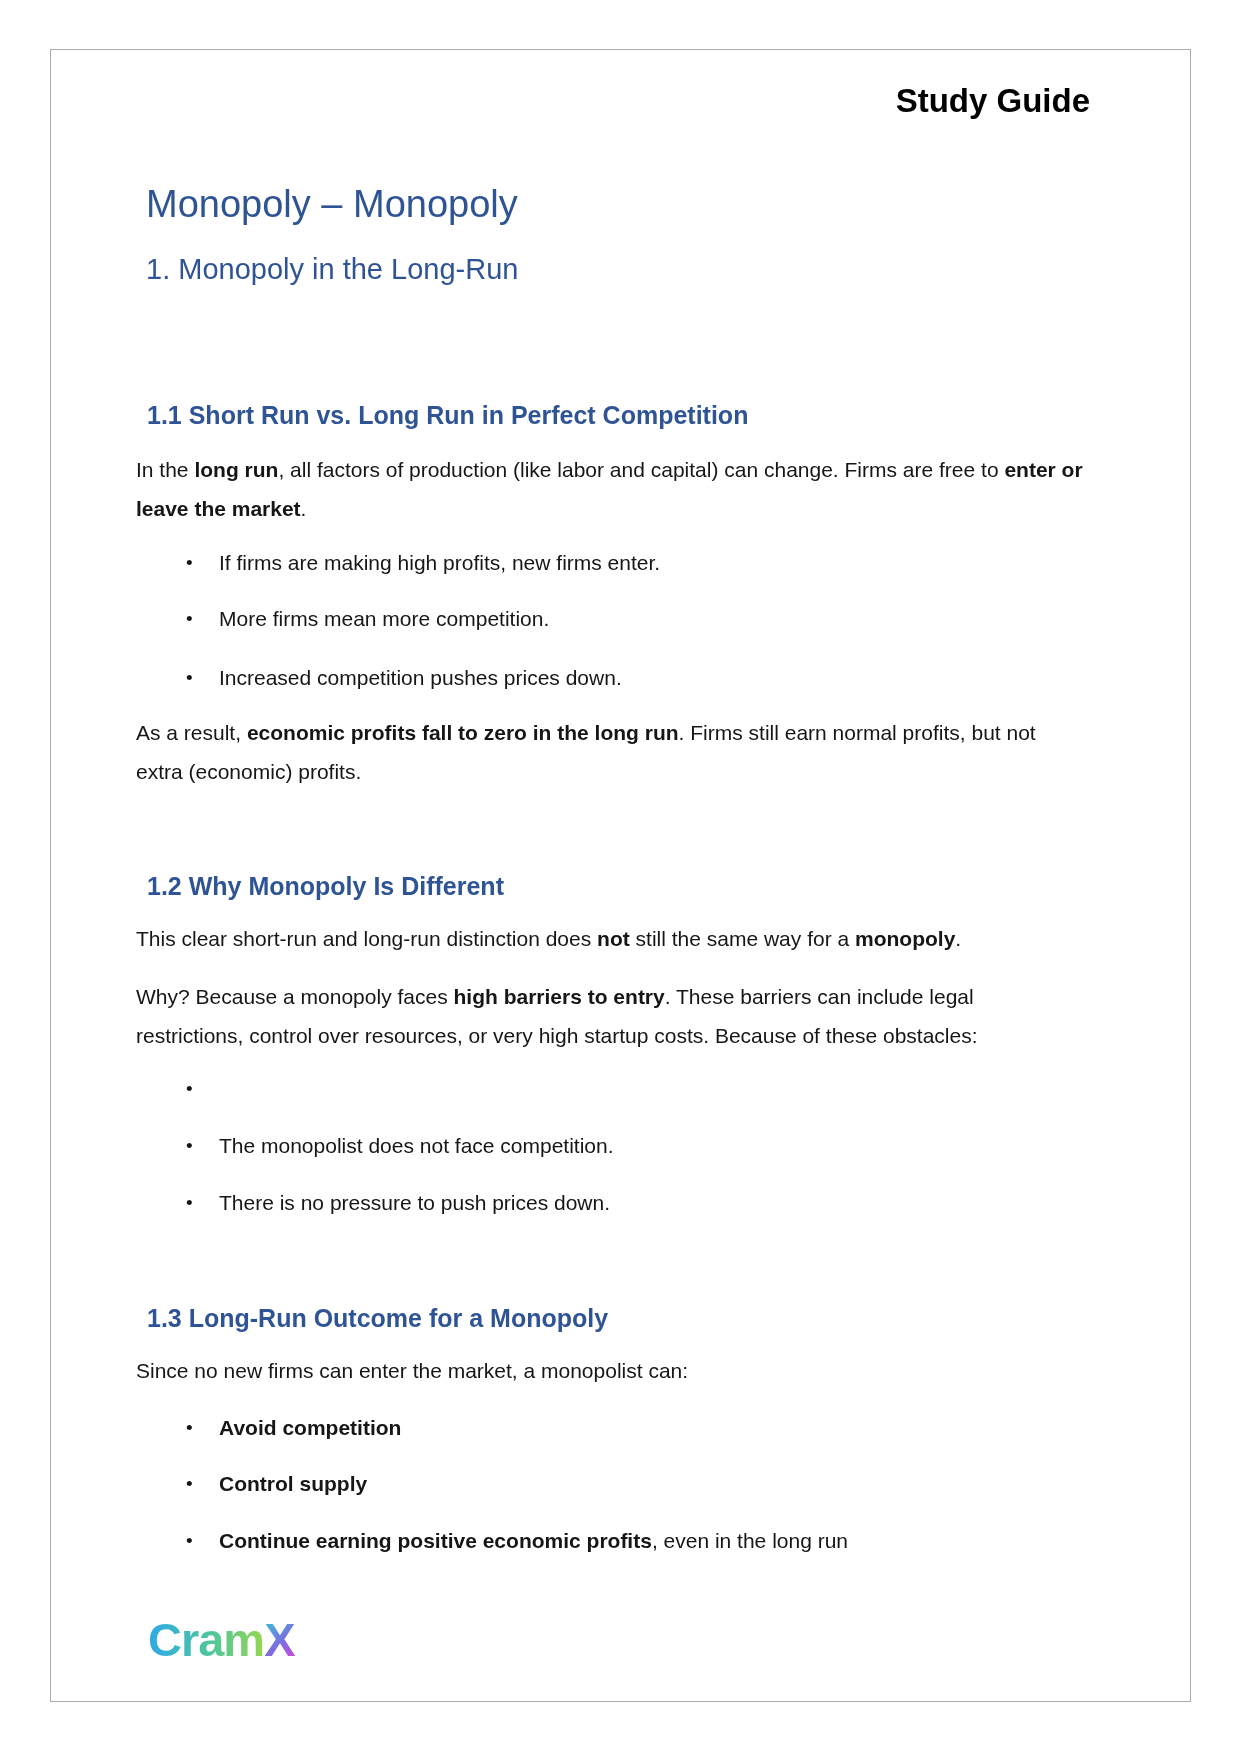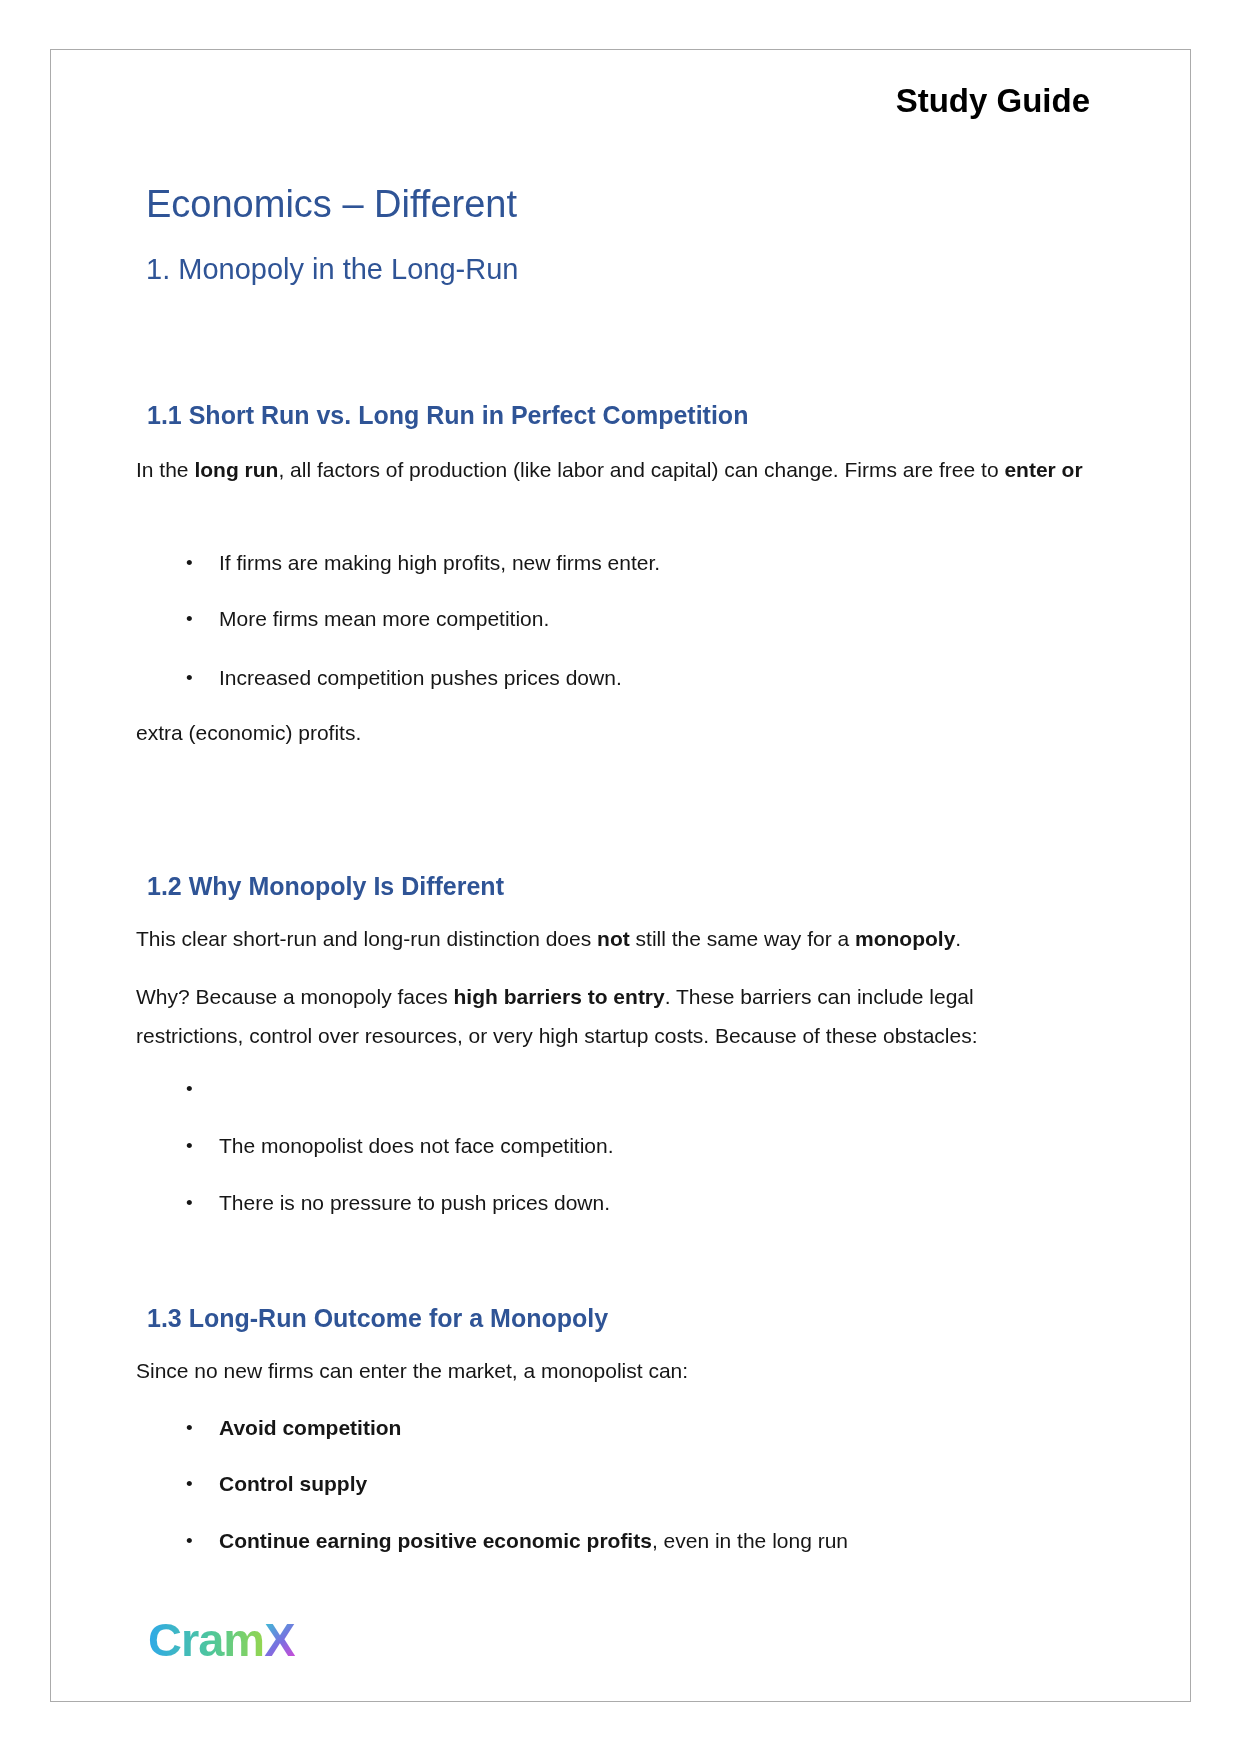--- a/index.html
+++ b/index.html
@@ -72,44 +72,46 @@
   }
 </style>
 </head>
 <body>
 
 <div class="page">
 
 
   <div class="abs header-label">Study Guide</div>
 
-  <div class="abs doc-title">Economics – Different</div>
+  <div class="abs doc-title">Monopoly – Monopoly</div>
 
   <div class="abs h1" style="top:201px">1. Monopoly in the Long-Run</div>
 
   <div class="abs h2" style="top:350px">1.1 Short Run vs. Long Run in Perfect Competition</div>
 
   <div class="abs para" style="top:400px">
       <div class="line"><span>In the </span><span class="b">long run</span><span>, all factors of production (like labor and capital) can change. Firms are free to </span><span class="b">enter or</span></div>
+      <div class="line"><span class="b">leave the market</span><span>.</span></div>
     </div>
 
   <div class="abs bullet" style="top:493px">
     <span class="marker">•</span>
     <span><span>If firms are making high profits, new firms enter.</span></span>
   </div>
   <div class="abs bullet" style="top:549px">
     <span class="marker">•</span>
     <span><span>More firms mean more competition.</span></span>
   </div>
   <div class="abs bullet" style="top:608px">
     <span class="marker">•</span>
     <span><span>Increased competition pushes prices down.</span></span>
   </div>
 
   <div class="abs para" style="top:663px">
+      <div class="line"><span>As a result, </span><span class="b">economic profits fall to zero in the long run</span><span>. Firms still earn normal profits, but not</span></div>
       <div class="line"><span>extra (economic) profits.</span></div>
     </div>
 
   <div class="abs h2" style="top:821px">1.2 Why Monopoly Is Different</div>
 
   <div class="abs para" style="top:869px"><span>This clear short-run and long-run distinction does </span><span class="b">not</span><span> still the same way for a </span><span class="b">monopoly</span><span>.</span></div>
 
   <div class="abs para" style="top:927px">
       <div class="line"><span>Why? Because a monopoly faces </span><span class="b">high barriers to entry</span><span>. These barriers can include legal</span></div>
       <div class="line"><span>restrictions, control over resources, or very high startup costs. Because of these obstacles:</span></div>

